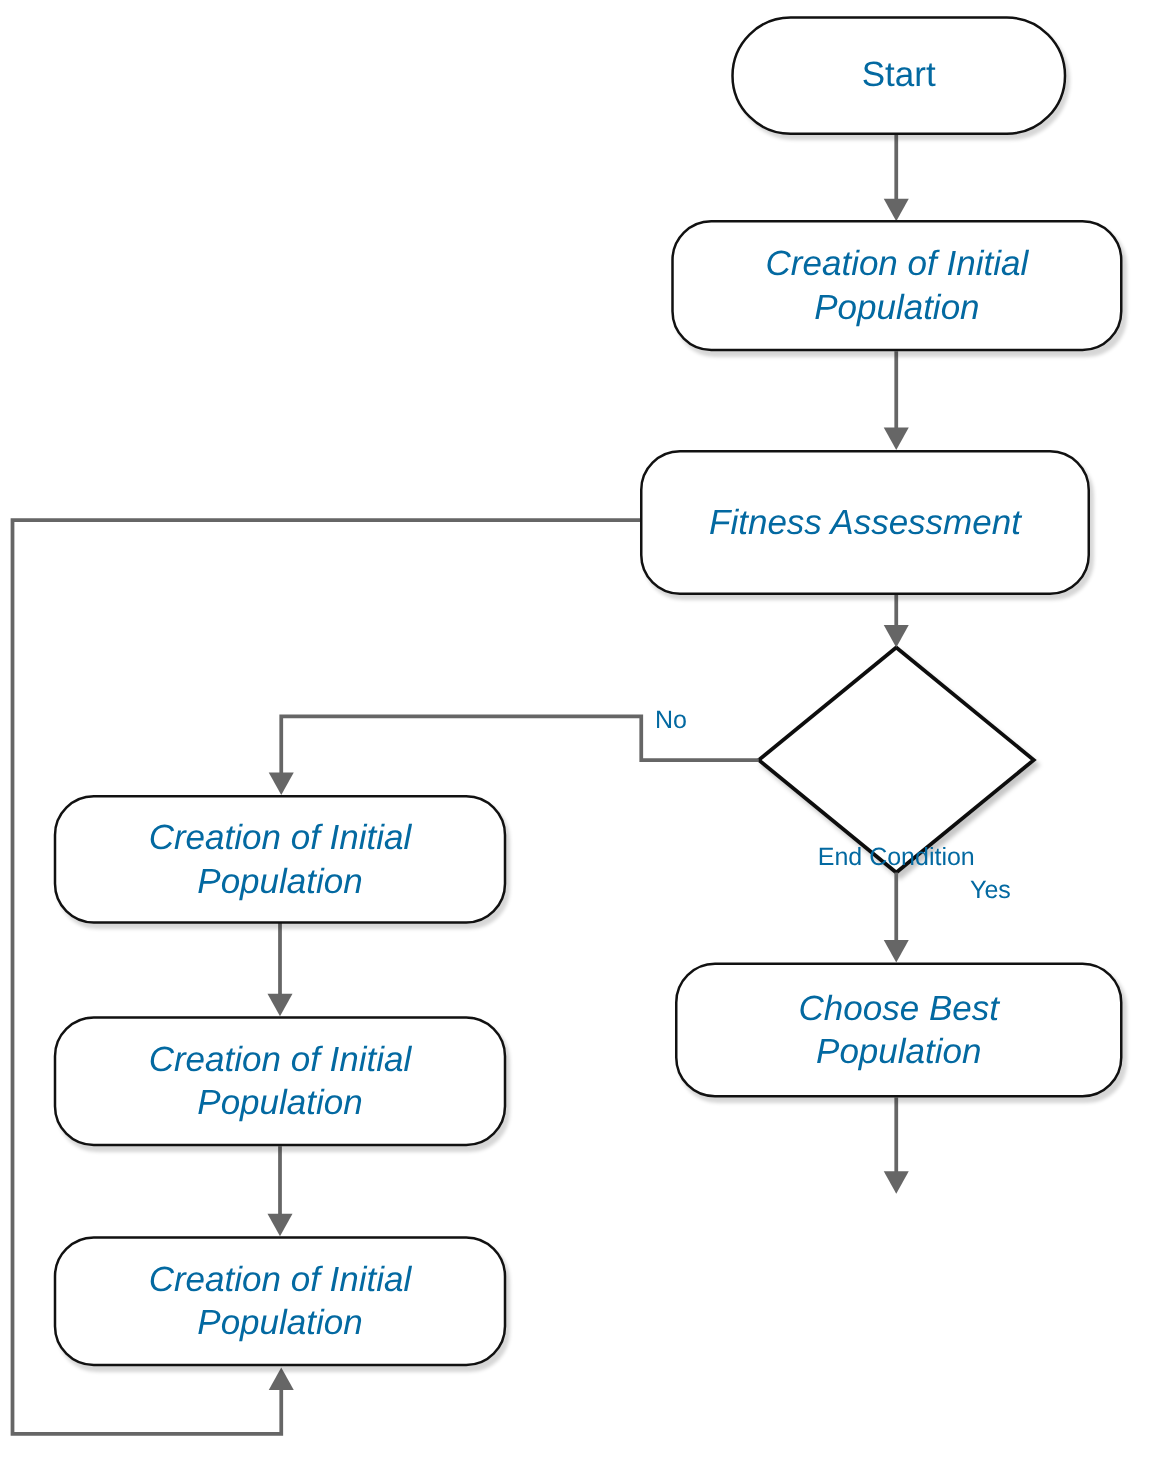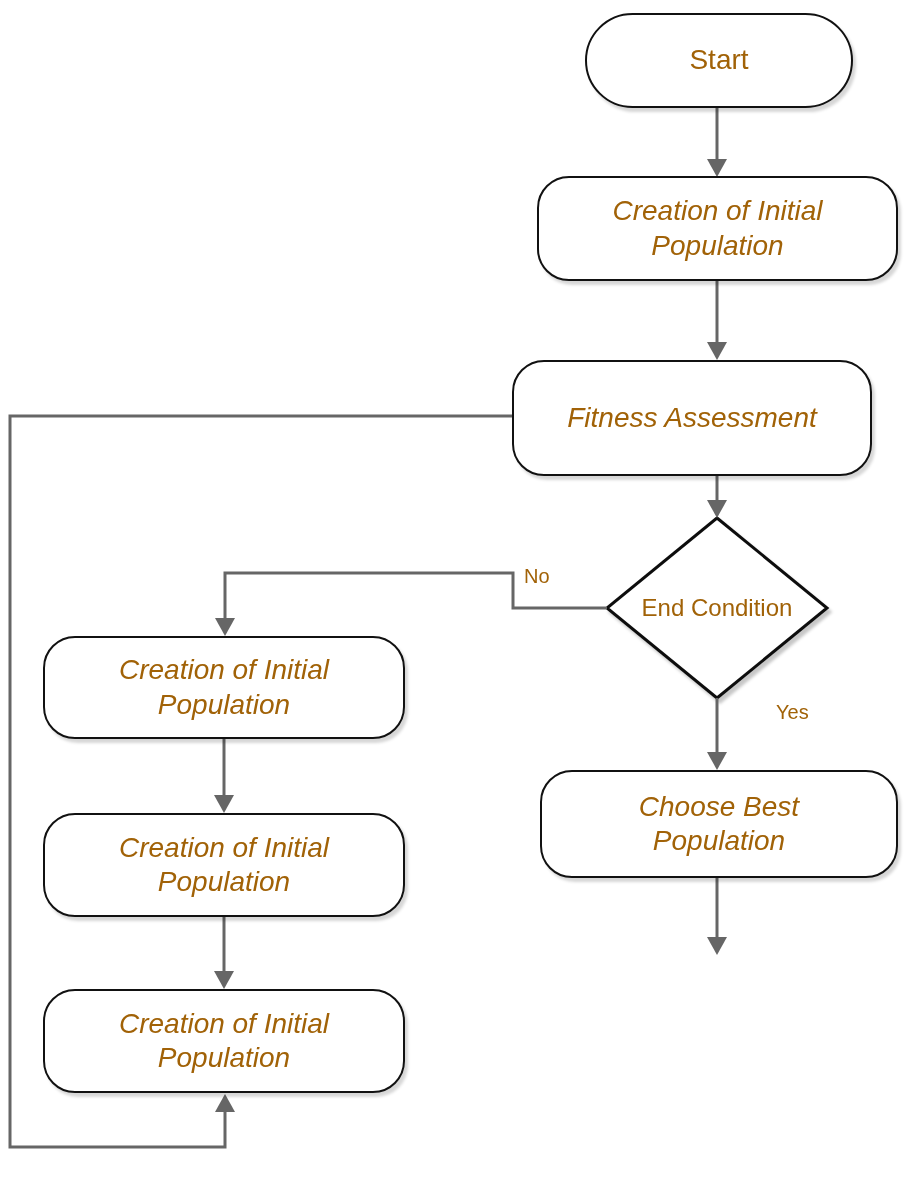--- a/index.html
+++ b/index.html
@@ -1,33 +1,33 @@
 <!DOCTYPE html>
 <html><head>
 <meta charset="utf-8">
 <style>
   html,body{margin:0;padding:0;background:#ffffff;}
   .stage{
     position:relative;width:919px;height:1184px;background:#ffffff;overflow:hidden;
-    font-family:"Liberation Sans","DejaVu Sans",sans-serif;color:#a16207;
+    font-family:"Liberation Sans","DejaVu Sans",sans-serif;color:#0369a1;
   }
   .wires{position:absolute;left:0;top:0;}
   .node{
     position:absolute;display:flex;align-items:center;justify-content:center;
     background:#ffffff;border:2.5px solid #111111;box-sizing:border-box;
     text-align:center;font-size:28px;line-height:1.22;
     box-shadow:3px 4px 3px rgba(0,0,0,0.16);
   }
   .rrect{border-radius:32px;font-style:italic;}
   .terminator{border-radius:60px;}
   .lbl{display:inline-block;max-width:300px;}
   .diamond-label{
-    position:absolute;display:flex;align-items:center;justify-content:center;
+    position:absolute;display:flex;align-items:flex-end;justify-content:center;
     background:transparent;border:none;box-shadow:none;box-sizing:border-box;
-    text-align:center;font-size:24px;
+    text-align:center;font-size:20px;
   }
   .diamond-label .lbl{max-width:none;}
   .edge-label{
     position:absolute;font-size:20px;line-height:1;background:transparent;
   }
 </style>
 </head>
 <body>
 
 <div class="stage">

